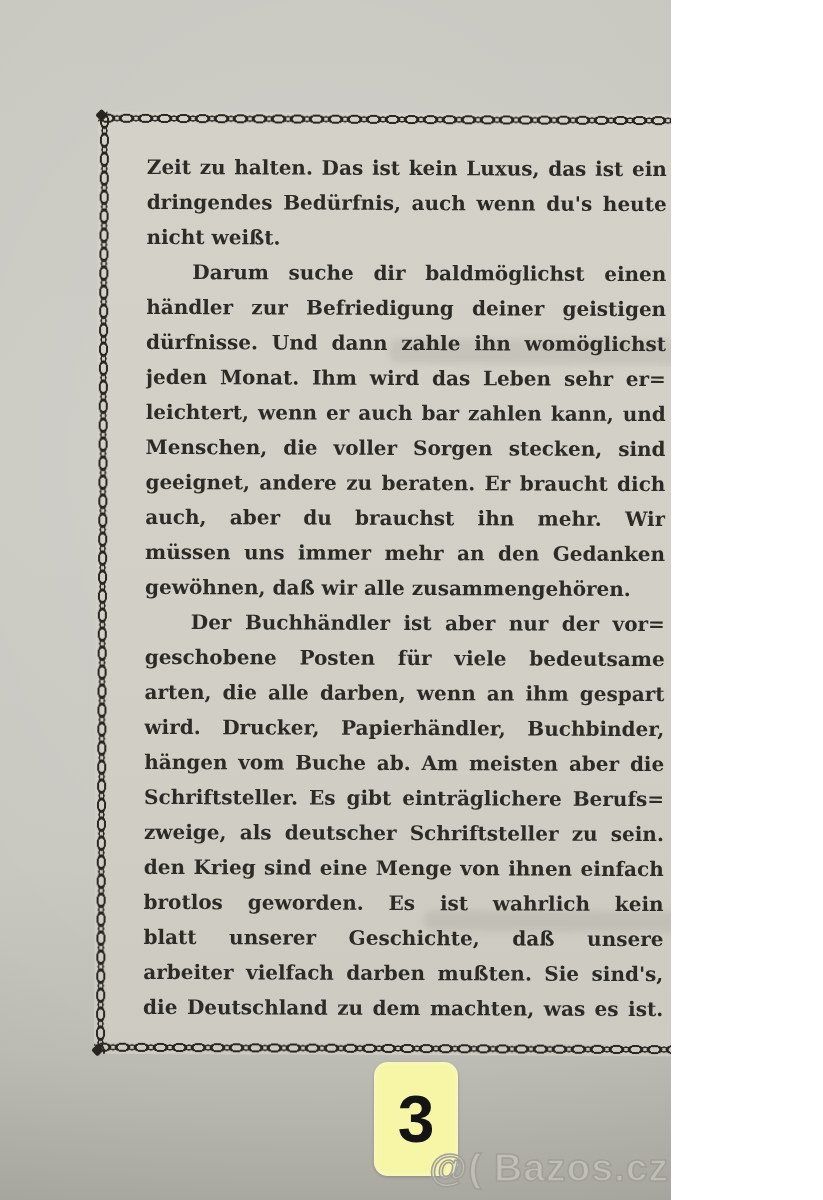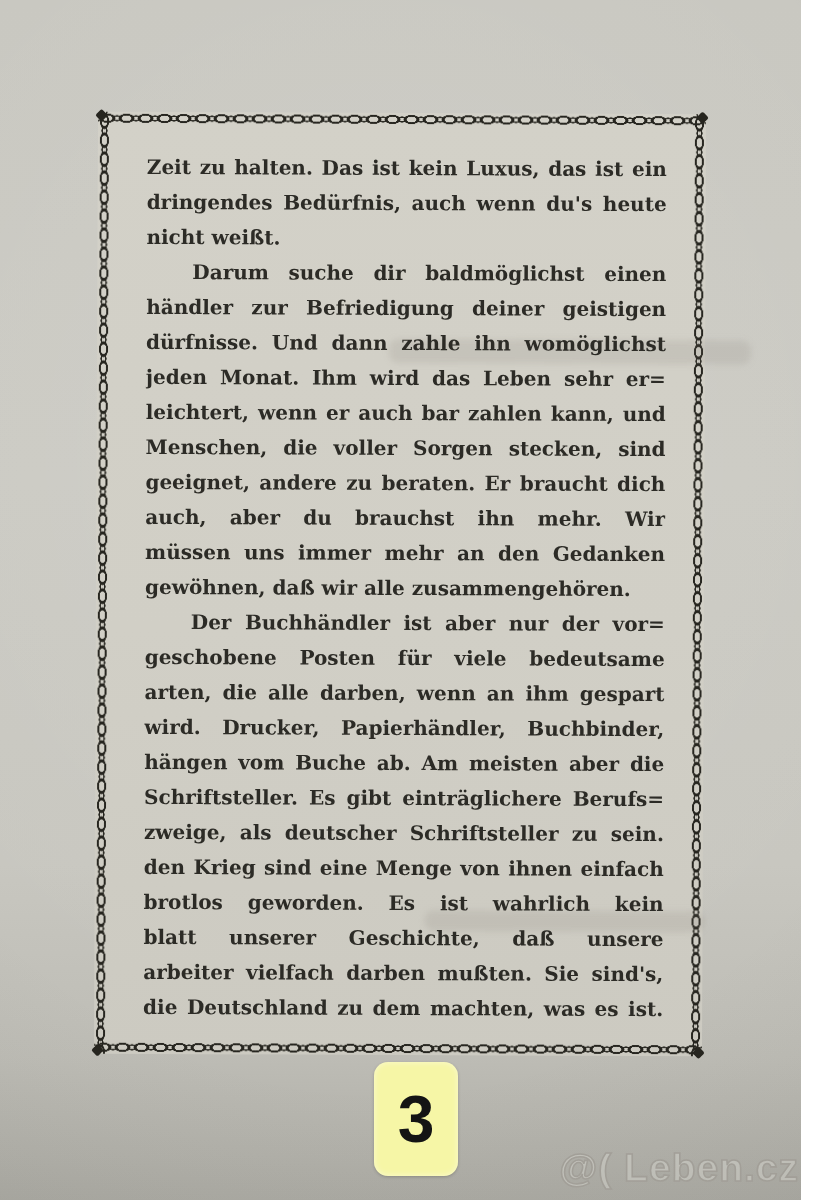--- a/index.html
+++ b/index.html
@@ -7,21 +7,21 @@
     --paper-outer:#c7c6bf;
     --ink:#2c2b26;
     --sticker-yellow:#f6f6a6;
     --watermark-gray:#a29f98;
   }
   *{margin:0;padding:0;box-sizing:border-box;}
   html,body{width:823px;height:1200px;overflow:hidden;}
   body{font-family:"DejaVu Serif", serif;}
 
   .photo{
-    position:relative;width:801px;height:1200px;overflow:hidden;
+    position:relative;width:671px;height:1200px;overflow:hidden;
     background:
       radial-gradient(130% 95% at 48% 38%, rgba(255,255,255,0.10) 0%, rgba(255,255,255,0) 55%, rgba(55,55,50,0.10) 100%),
       linear-gradient(180deg,#c9c8c1 0%, #cbcac3 40%, #c8c7c0 72%, #bdbcb5 88%, #b0afa8 97%, #abaaa3 100%);
   }
 
   
   .frame{
     position:absolute;left:96px;top:113px;width:608px;height:942px;
     background:linear-gradient(180deg,#d3d1c8 0%, var(--paper) 55%, #cccac1 100%);
     transform:rotate(0.25deg);
@@ -144,15 +144,15 @@
         <div class="line">blatt unserer Geschichte, daß unsere Geistes=</div>
         <div class="line">arbeiter vielfach darben mußten. Sie sind's,</div>
         <div class="line">die Deutschland zu dem machten, was es ist.</div>
       </div>
   </div>
 
   <div class="sticker">
     <span class="sticker-num">3</span>
   </div>
 
-  <div class="watermark">@( Leben.cz</div>
+  <div class="watermark">@( Bazos.cz</div>
 
 </div>
 
 </body></html>

